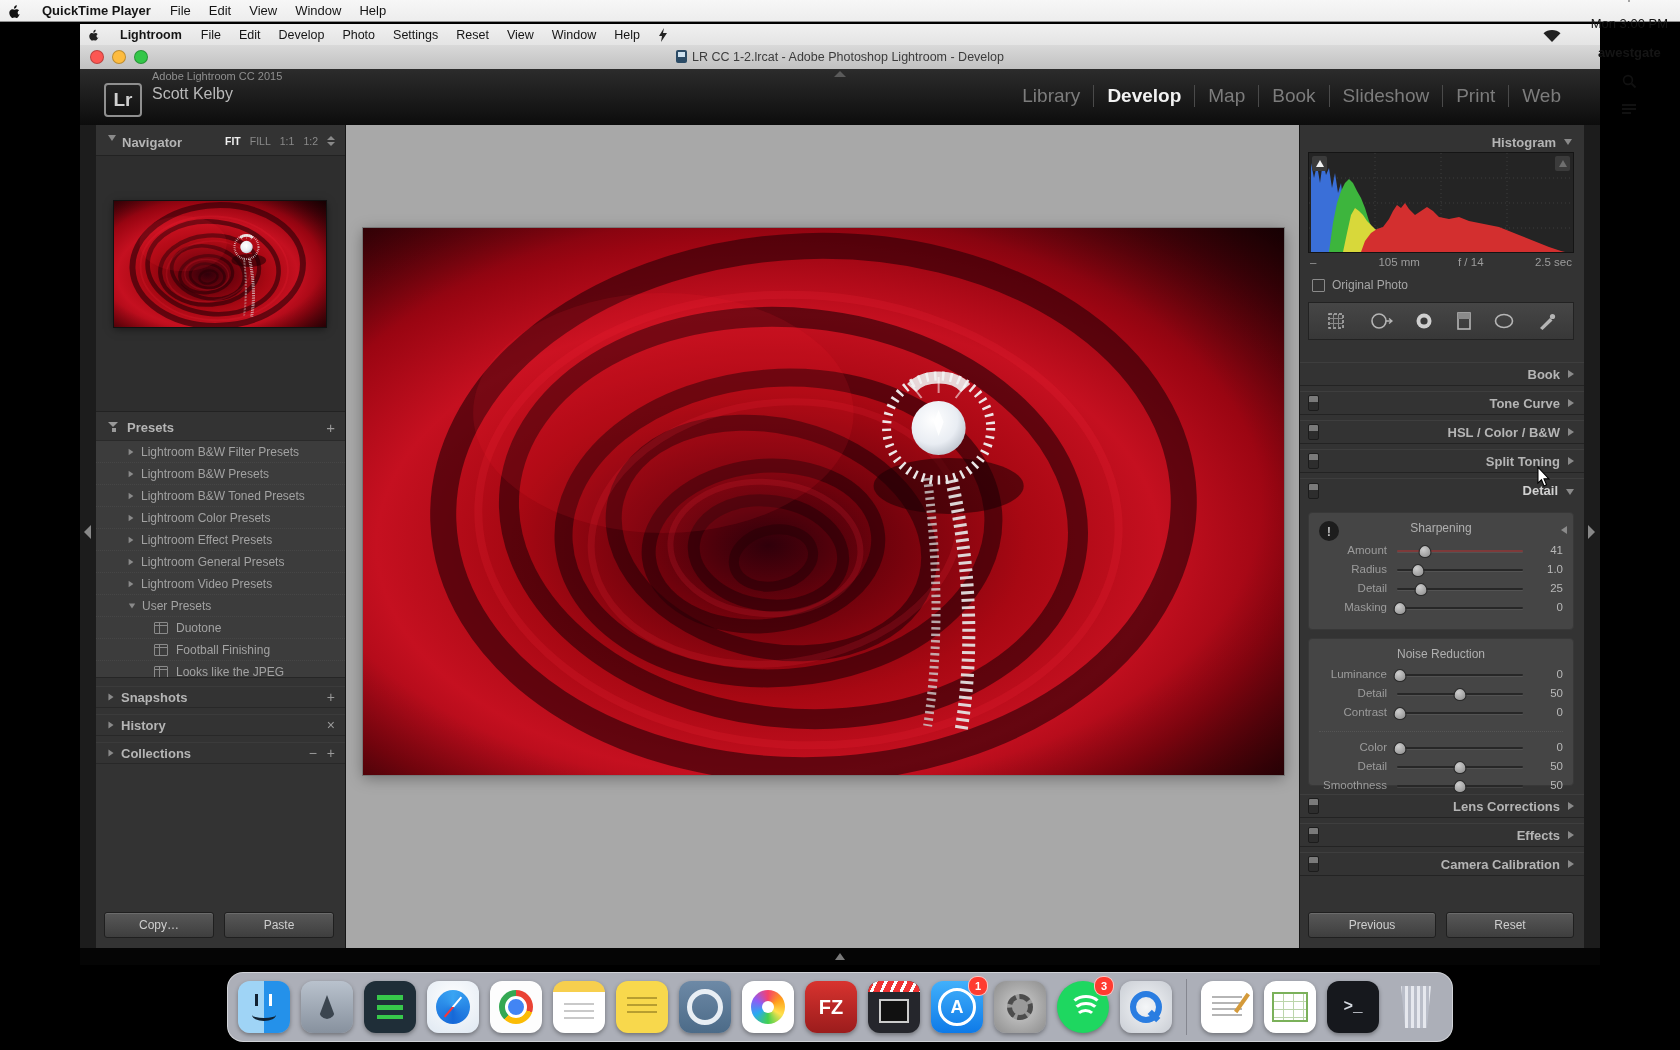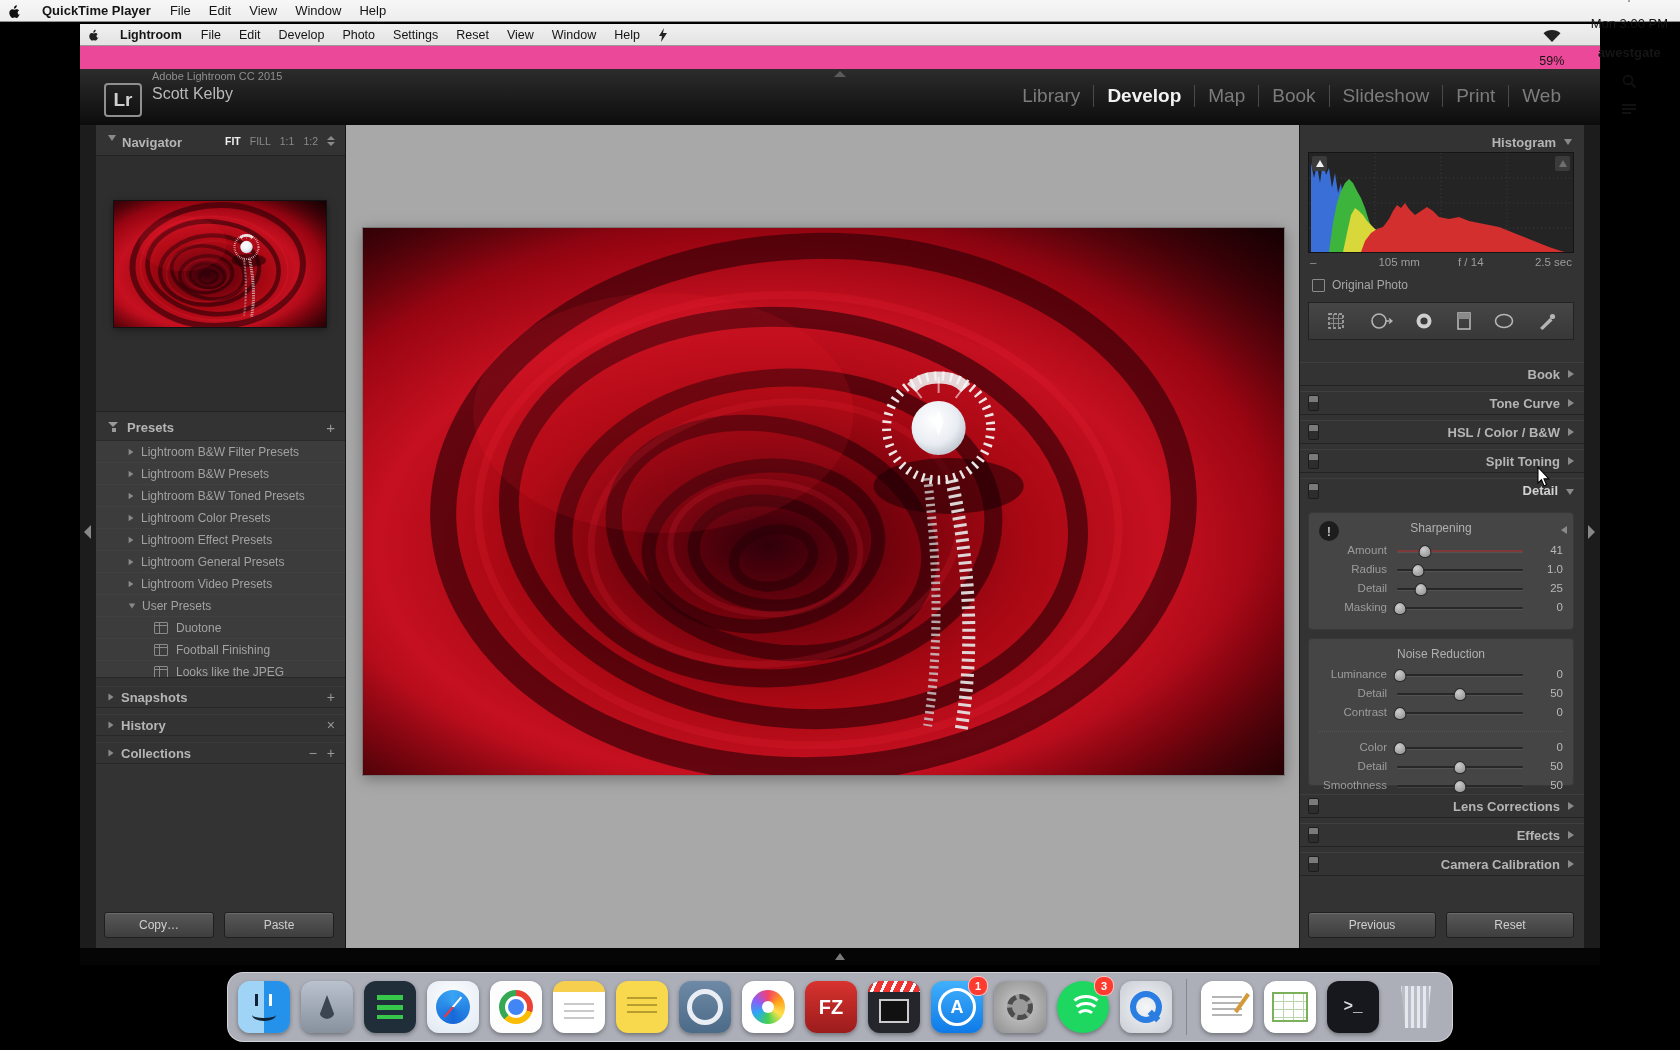--- a/index.html
+++ b/index.html
@@ -303,20 +303,28 @@
             <path d="M9.5 9.5 13.5 13.5" stroke="#222" stroke-width="1.8"></path>
           </svg>
         <svg class="mi" width="15" height="12" viewBox="0 0 16 12">
             <g stroke="#222" stroke-width="1.8">
               <path d="M1 2h14M1 6h14M1 10h9"></path>
             </g>
           </svg>
       </span>
     </div>
 
+    <div class="titlebar">
+      <div class="lights">
+        <span class="light l-close"></span>
+        <span class="light l-min"></span>
+        <span class="light l-zoom"></span>
+      </div>
+      <div class="wtitle"><span class="docicon"></span><span>LR CC 1-2.lrcat - Adobe Photoshop Lightroom - Develop</span></div>
+    </div>
 
     <div class="lrheader">
       <div class="topcollapse"></div>
       <div class="lrlogo">Lr</div>
       <div class="idlines">
         <div class="l1">Adobe Lightroom CC 2015</div>
         <div class="l2">Scott Kelby</div>
       </div>
       <div class="modules">
         <span class="module">Library</span>

